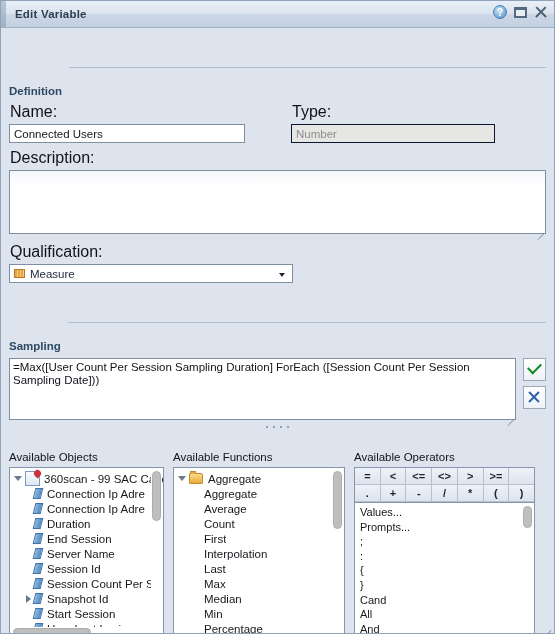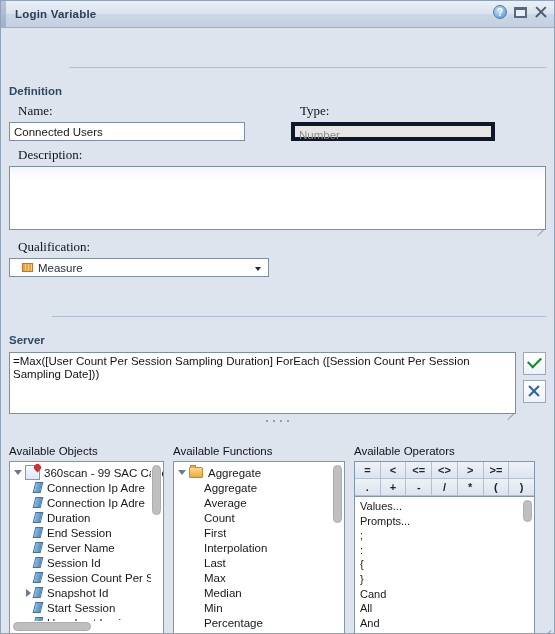--- a/index.html
+++ b/index.html
@@ -104,24 +104,23 @@
     white-space: nowrap;
     margin-top: 48px;
   }
   .section-head .rule {
     flex: 1;
     height: 1px;
     background: #b0bed0;
   }
 
   .field-label {
-    font-size: 13px;
+    font-size: 16px;
     color: #10131a;
-    margin: 0 0 3px 9px;
-    font-family: Liberation Serif, serif;
+    margin: 0 0 3px 1px;
   }
 
   .row2 { display: flex; gap: 46px; }
   .col-name { width: 236px; }
   .col-type { width: 204px; }
 
   input.txt, .txt-ro {
     width: 100%;
     box-sizing: border-box;
     height: 19px;
@@ -129,21 +128,21 @@
     font-size: 11.5px;
     color: #16181d;
     padding: 1px 4px;
     border: 1px solid #7f8fa2;
     background: #ffffff;
     outline: none;
   }
   .txt-ro {
     background: #e6e6e4;
     color: #8d8d8d;
-    border: 4px solid #0f172a;
+    border: 1px solid #0f172a;
     line-height: 16px;
   }
 
   textarea.desc {
     width: 100%;
     box-sizing: border-box;
     height: 64px;
     resize: none;
     border: 1px solid #7f8fa2;
     background: linear-gradient(to bottom, #f3f6fa 0%, #ffffff 22%);
@@ -165,28 +164,28 @@
     right: 0;
     height: 1px;
     background: #6f7f92;
     transform: rotate(-45deg);
     transform-origin: right center;
   }
 
   
   .combo {
     position: relative;
-    width: 260px;
+    width: 284px;
     height: 19px;
     box-sizing: border-box;
     border: 1px solid #7f8fa2;
     background: #ffffff;
     display: flex;
     align-items: center;
-    padding-left: 12px;
+    padding-left: 4px;
     font-size: 11.5px;
   }
   .measure-icon {
     width: 11px; height: 9px;
     margin-right: 5px;
     display: inline-block;
     background:
       linear-gradient(to right,
         #e8a33d 0 2px, #f5d08a 2px 3px,
         #e8a33d 3px 5px, #f5d08a 5px 6px,
@@ -466,21 +465,21 @@
     transform: rotate(-45deg);
     transform-origin: right center;
   }
 </style>
 </head>
 <body>
 
 <div id="dialog">
 
   <div class="titlebar">
-    <span class="title-text">Login Variable</span>
+    <span class="title-text">Edit Variable</span>
     <div class="title-btns">
       <span class="ico-help">?</span>
       <span class="ico-min"></span>
       <span class="ico-close"></span>
     </div>
   </div>
 
   <div class="content">
 
     <div class="section-head">
@@ -509,21 +508,21 @@
     </div>
 
     <div class="field-label" style="margin-top:7px">Qualification:</div>
     <div class="combo">
       <span class="measure-icon"></span>
       <span>Measure</span>
       <span class="combo-arrow"></span>
     </div>
 
     <div class="section-head">
-      <span class="lbl">Server</span>
+      <span class="lbl">Sampling</span>
       <span class="rule"></span>
     </div>
 
     <div class="formula-row">
       <div class="formula-box">
         <textarea class="formula" style="">=Max([User Count Per Session Sampling Duration] ForEach ([Session Count Per Session Sampling Date]))</textarea>
         <span class="grip">
           <i style="width:9px;top:8px"></i>
             <i style="width:6px;top:8px;right:0"></i>
         </span>

